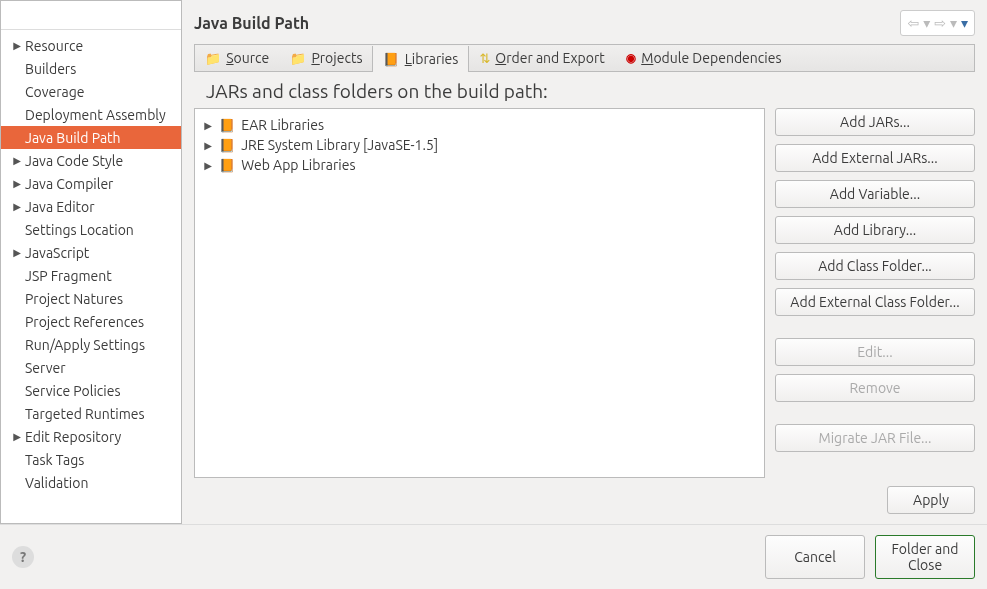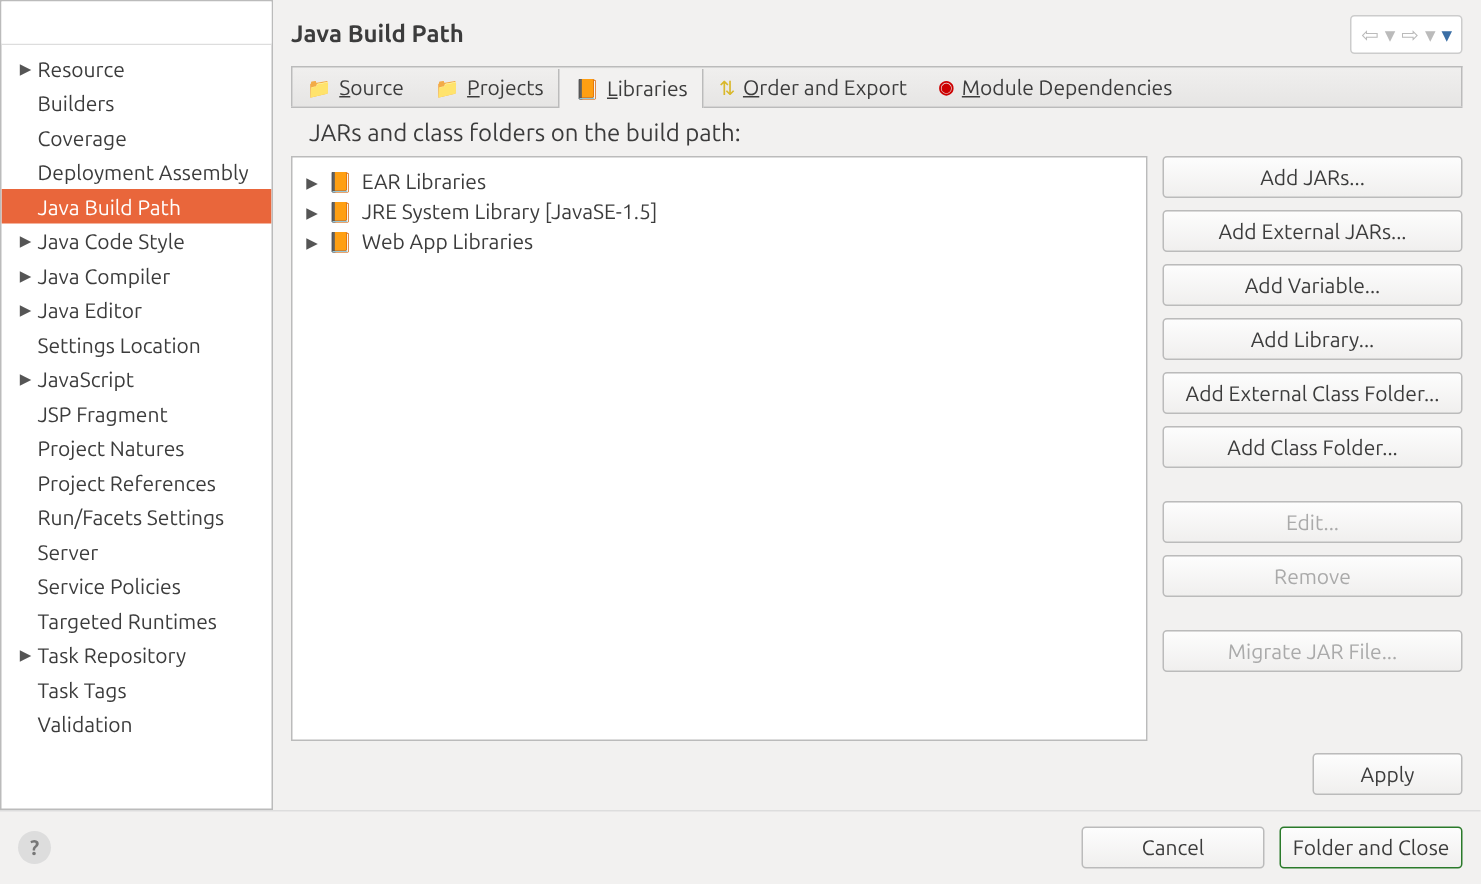--- a/index.html
+++ b/index.html
@@ -22,35 +22,35 @@
   .nav-btn.enabled { color: #3a6ea5; }
   .tab-area { margin: 0 12px; }
   .tabs { display: flex; background: linear-gradient(#f0efee,#e6e5e4); border: 1px solid #bbb; border-bottom: none; font-size: 14px; }
   .tab { padding: 5px 10px; display: flex; align-items: center; gap: 5px; cursor: pointer; color: #3c3c3c; border-right: 1px solid transparent; }
   .tab.active { background: #f2f1f0; border-left: 1px solid #bbb; border-right: 1px solid #bbb; margin-left: -1px; position: relative; top: 1px; }
   .tab .u { text-decoration: underline; }
   .icon-folder { color: #d98a2b; font-size: 13px; }
   .icon-book { color: #d98a2b; font-size: 13px; }
   .icon-order { color: #d9b82b; font-size: 13px; }
   .icon-red { color: #cc0000; font-size: 12px; font-weight: bold; }
-  .desc { font-size: 16px; color: #3c3c3c; padding: 8px 12px 6px 12px; border-top: 1px solid #bbb; margin: 0 12px; }
+  .desc { font-size: 19px; color: #3c3c3c; padding: 8px 12px 6px 12px; border-top: 1px solid #bbb; margin: 0 12px; }
   .body-row { display: flex; flex: 1; padding: 0 12px 6px 12px; gap: 10px; overflow: hidden; }
   .list-panel { flex: 1; background: #fff; border: 1px solid #bbb; padding: 6px 8px; font-size: 14px; color: #3c3c3c; overflow: auto; }
   .list-item { display: flex; align-items: center; gap: 6px; padding: 2px 0; }
   .list-arrow { width: 10px; text-align: center; font-size: 10px; color: #555; }
   .button-col { width: 200px; display: flex; flex-direction: column; gap: 8px; }
   .btn { background: linear-gradient(#fdfdfd,#f0efee); border: 1px solid #bbb; border-radius: 3px; padding: 5px 6px; font-size: 14px; color: #3c3c3c; cursor: pointer; text-align: center; }
   .btn:disabled { color: #aaa; cursor: default; }
   .btn-gap { height: 6px; }
   .footer-apply { display:flex; justify-content:flex-end; padding: 2px 12px 10px 0; }
-  .footer-apply .btn { width: 100px; }
+  .footer-apply .btn { width: 88px; }
   .dialog-footer { display: flex; align-items: center; justify-content: space-between; padding: 10px 12px; border-top: 1px solid #ddd; }
   .help-icon { width: 22px; height: 22px; border-radius: 50%; background: #ddd; color: #777; display: flex; align-items: center; justify-content: center; font-weight: bold; font-size: 14px; }
   .footer-buttons { display: flex; gap: 10px; }
-  .footer-buttons .btn { width: 122px; }
+  .footer-buttons .btn { width: 100px; }
   .btn.primary { border: 1px solid #2a7a2a; }
 </style>
 </head>
 <body>
 
 <div class="main-area">
   <div class="sidebar">
     <div class="search-wrap">
       <input class="search-input" type="text" placeholder="" style="">
     </div>
@@ -102,37 +102,37 @@
         <div class="tree-item">
           <span class="tree-arrow"></span>
           <span class="tree-label">Project Natures</span>
         </div>
         <div class="tree-item">
           <span class="tree-arrow"></span>
           <span class="tree-label">Project References</span>
         </div>
         <div class="tree-item">
           <span class="tree-arrow"></span>
-          <span class="tree-label">Run/Facets Settings</span>
+          <span class="tree-label">Run/Apply Settings</span>
         </div>
         <div class="tree-item">
           <span class="tree-arrow"></span>
           <span class="tree-label">Server</span>
         </div>
         <div class="tree-item">
           <span class="tree-arrow"></span>
           <span class="tree-label">Service Policies</span>
         </div>
         <div class="tree-item">
           <span class="tree-arrow"></span>
           <span class="tree-label">Targeted Runtimes</span>
         </div>
         <div class="tree-item">
           <span class="tree-arrow">▶</span>
-          <span class="tree-label">Task Repository</span>
+          <span class="tree-label">Edit Repository</span>
         </div>
         <div class="tree-item">
           <span class="tree-arrow"></span>
           <span class="tree-label">Task Tags</span>
         </div>
         <div class="tree-item">
           <span class="tree-arrow"></span>
           <span class="tree-label">Validation</span>
         </div>
       </div>
@@ -192,22 +192,22 @@
             <span class="list-arrow">▶</span>
             <span class="icon-book">📙</span>
             <span>Web App Libraries</span>
           </div>
         </div>
       <div class="button-col">
         <button class="btn">Add JARs...</button>
         <button class="btn">Add External JARs...</button>
         <button class="btn">Add Variable...</button>
         <button class="btn">Add Library...</button>
+        <button class="btn">Add Class Folder...</button>
         <button class="btn">Add External Class Folder...</button>
-        <button class="btn">Add Class Folder...</button>
         <div class="btn-gap"></div>
         <button class="btn" disabled="">Edit...</button>
         <button class="btn" disabled="">Remove</button>
         <div class="btn-gap"></div>
         <button class="btn" disabled="">Migrate JAR File...</button>
       </div>
     </div>
 
     <div class="footer-apply">
       <button class="btn">Apply</button>

